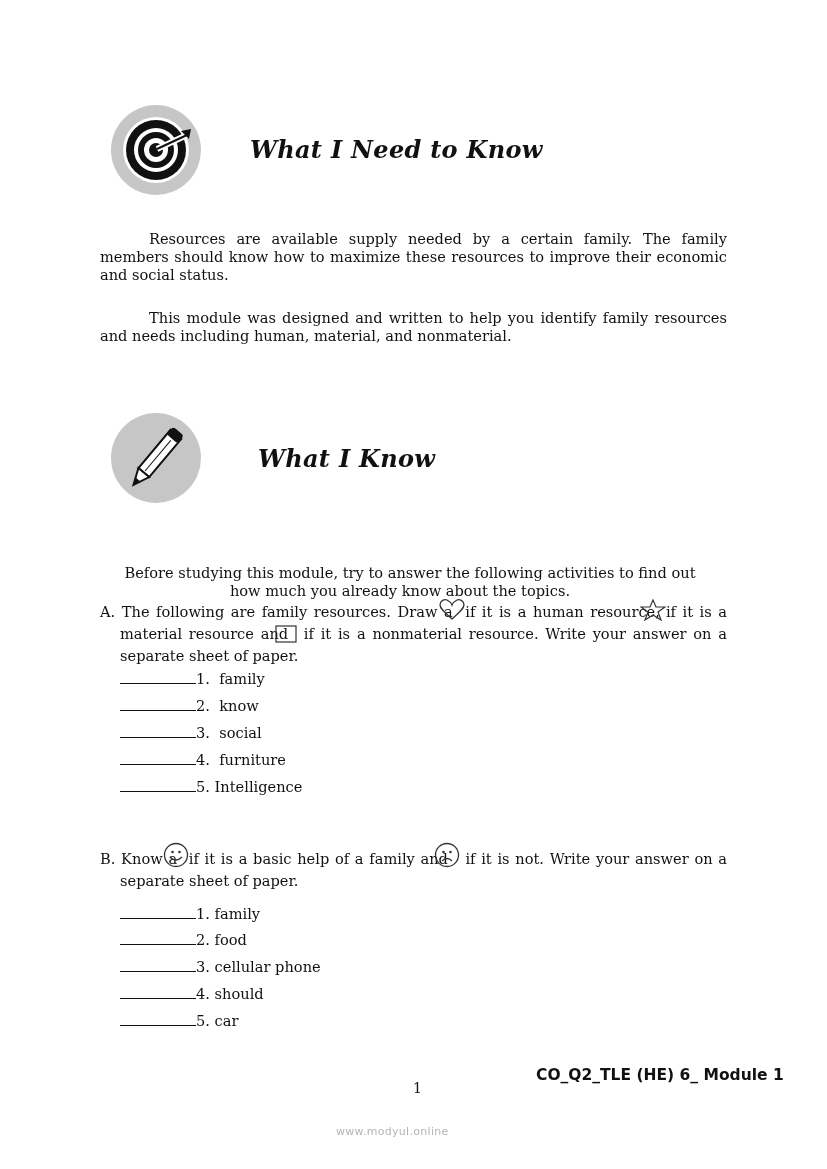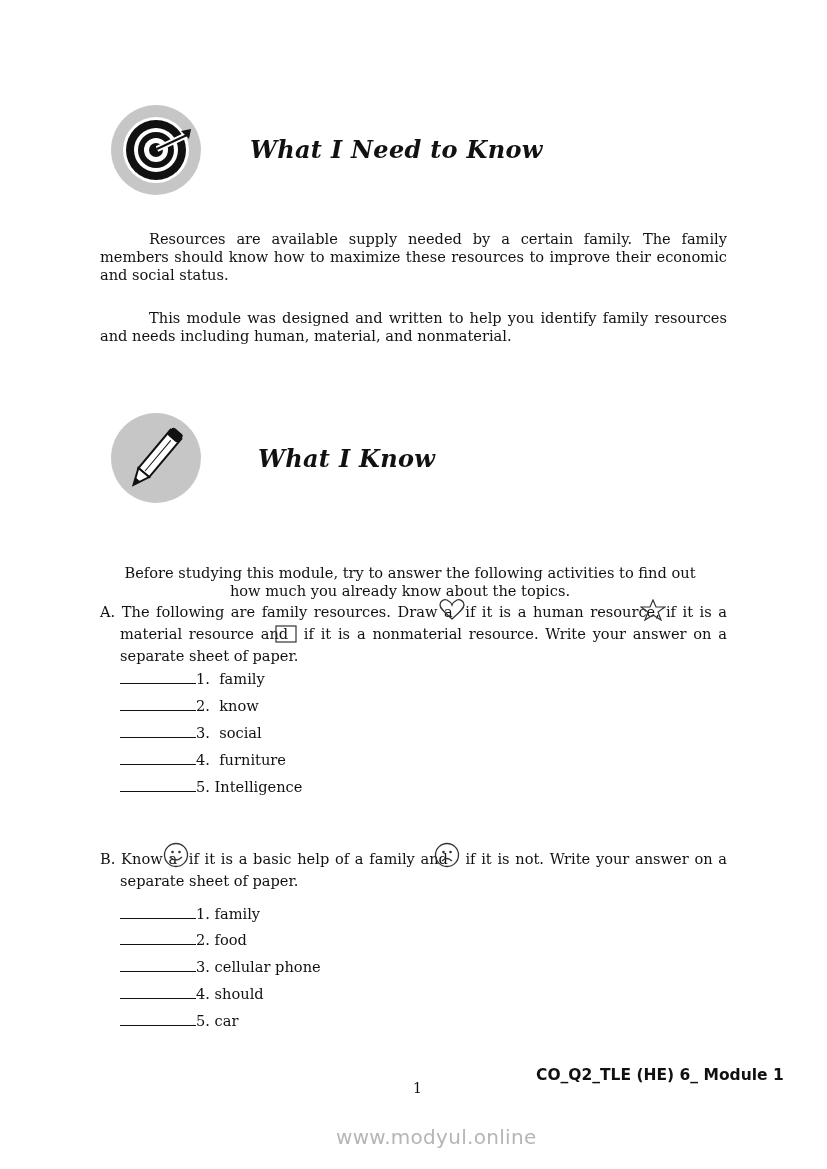--- a/index.html
+++ b/index.html
@@ -10,21 +10,21 @@
     .para { font-size: 14.6px; line-height: 18px; text-align: justify; width: 627px; left: 100px; }
     .indent { text-indent: 49px; }
     .indent-s { text-indent: 20px; }
     .q { font-size: 14.6px; line-height: 18px; width: 627px; left: 100px; }
     .q .hang { padding-left: 20px; text-indent: -20px; text-align: justify; }
     .inline-icon { display: inline-block; vertical-align: -4px; }
     .item { left: 120px; font-size: 14.6px; height: 20px; line-height: 20px; display: flex; align-items: baseline; }
     .blank { display: inline-block; width: 76px; border-bottom: 1px solid #111; height: 14px; }
     .page-num { left: 0; width: 835px; text-align: center; top: 1080px; font-size: 14px; }
     .footer-code { left: 536px; top: 1066px; font-family: "DejaVu Sans", sans-serif; font-weight: bold; font-size: 15.5px; color: #111; }
-    .watermark { left: 336px; top: 1125px; font-family: "DejaVu Sans", sans-serif; font-size: 20px; color: #b5b5b5; letter-spacing: 0.3px; }
+    .watermark { left: 336px; top: 1125px; font-family: "DejaVu Sans", sans-serif; font-size: 11px; color: #b5b5b5; letter-spacing: 0.3px; }
   </style>
 </head>
 <body>
 
 <div class="abs section-icon" style="left:111px; top:105px;">
   <svg width="90" height="90" viewBox="0 0 90 90">
     <circle cx="45" cy="45" r="44" fill="#c6c6c6"></circle>
     <circle cx="45" cy="45" r="33" fill="#fff"></circle>
     <circle cx="45" cy="45" r="30" fill="#111"></circle>
     <circle cx="45" cy="45" r="22" fill="#fff"></circle>

